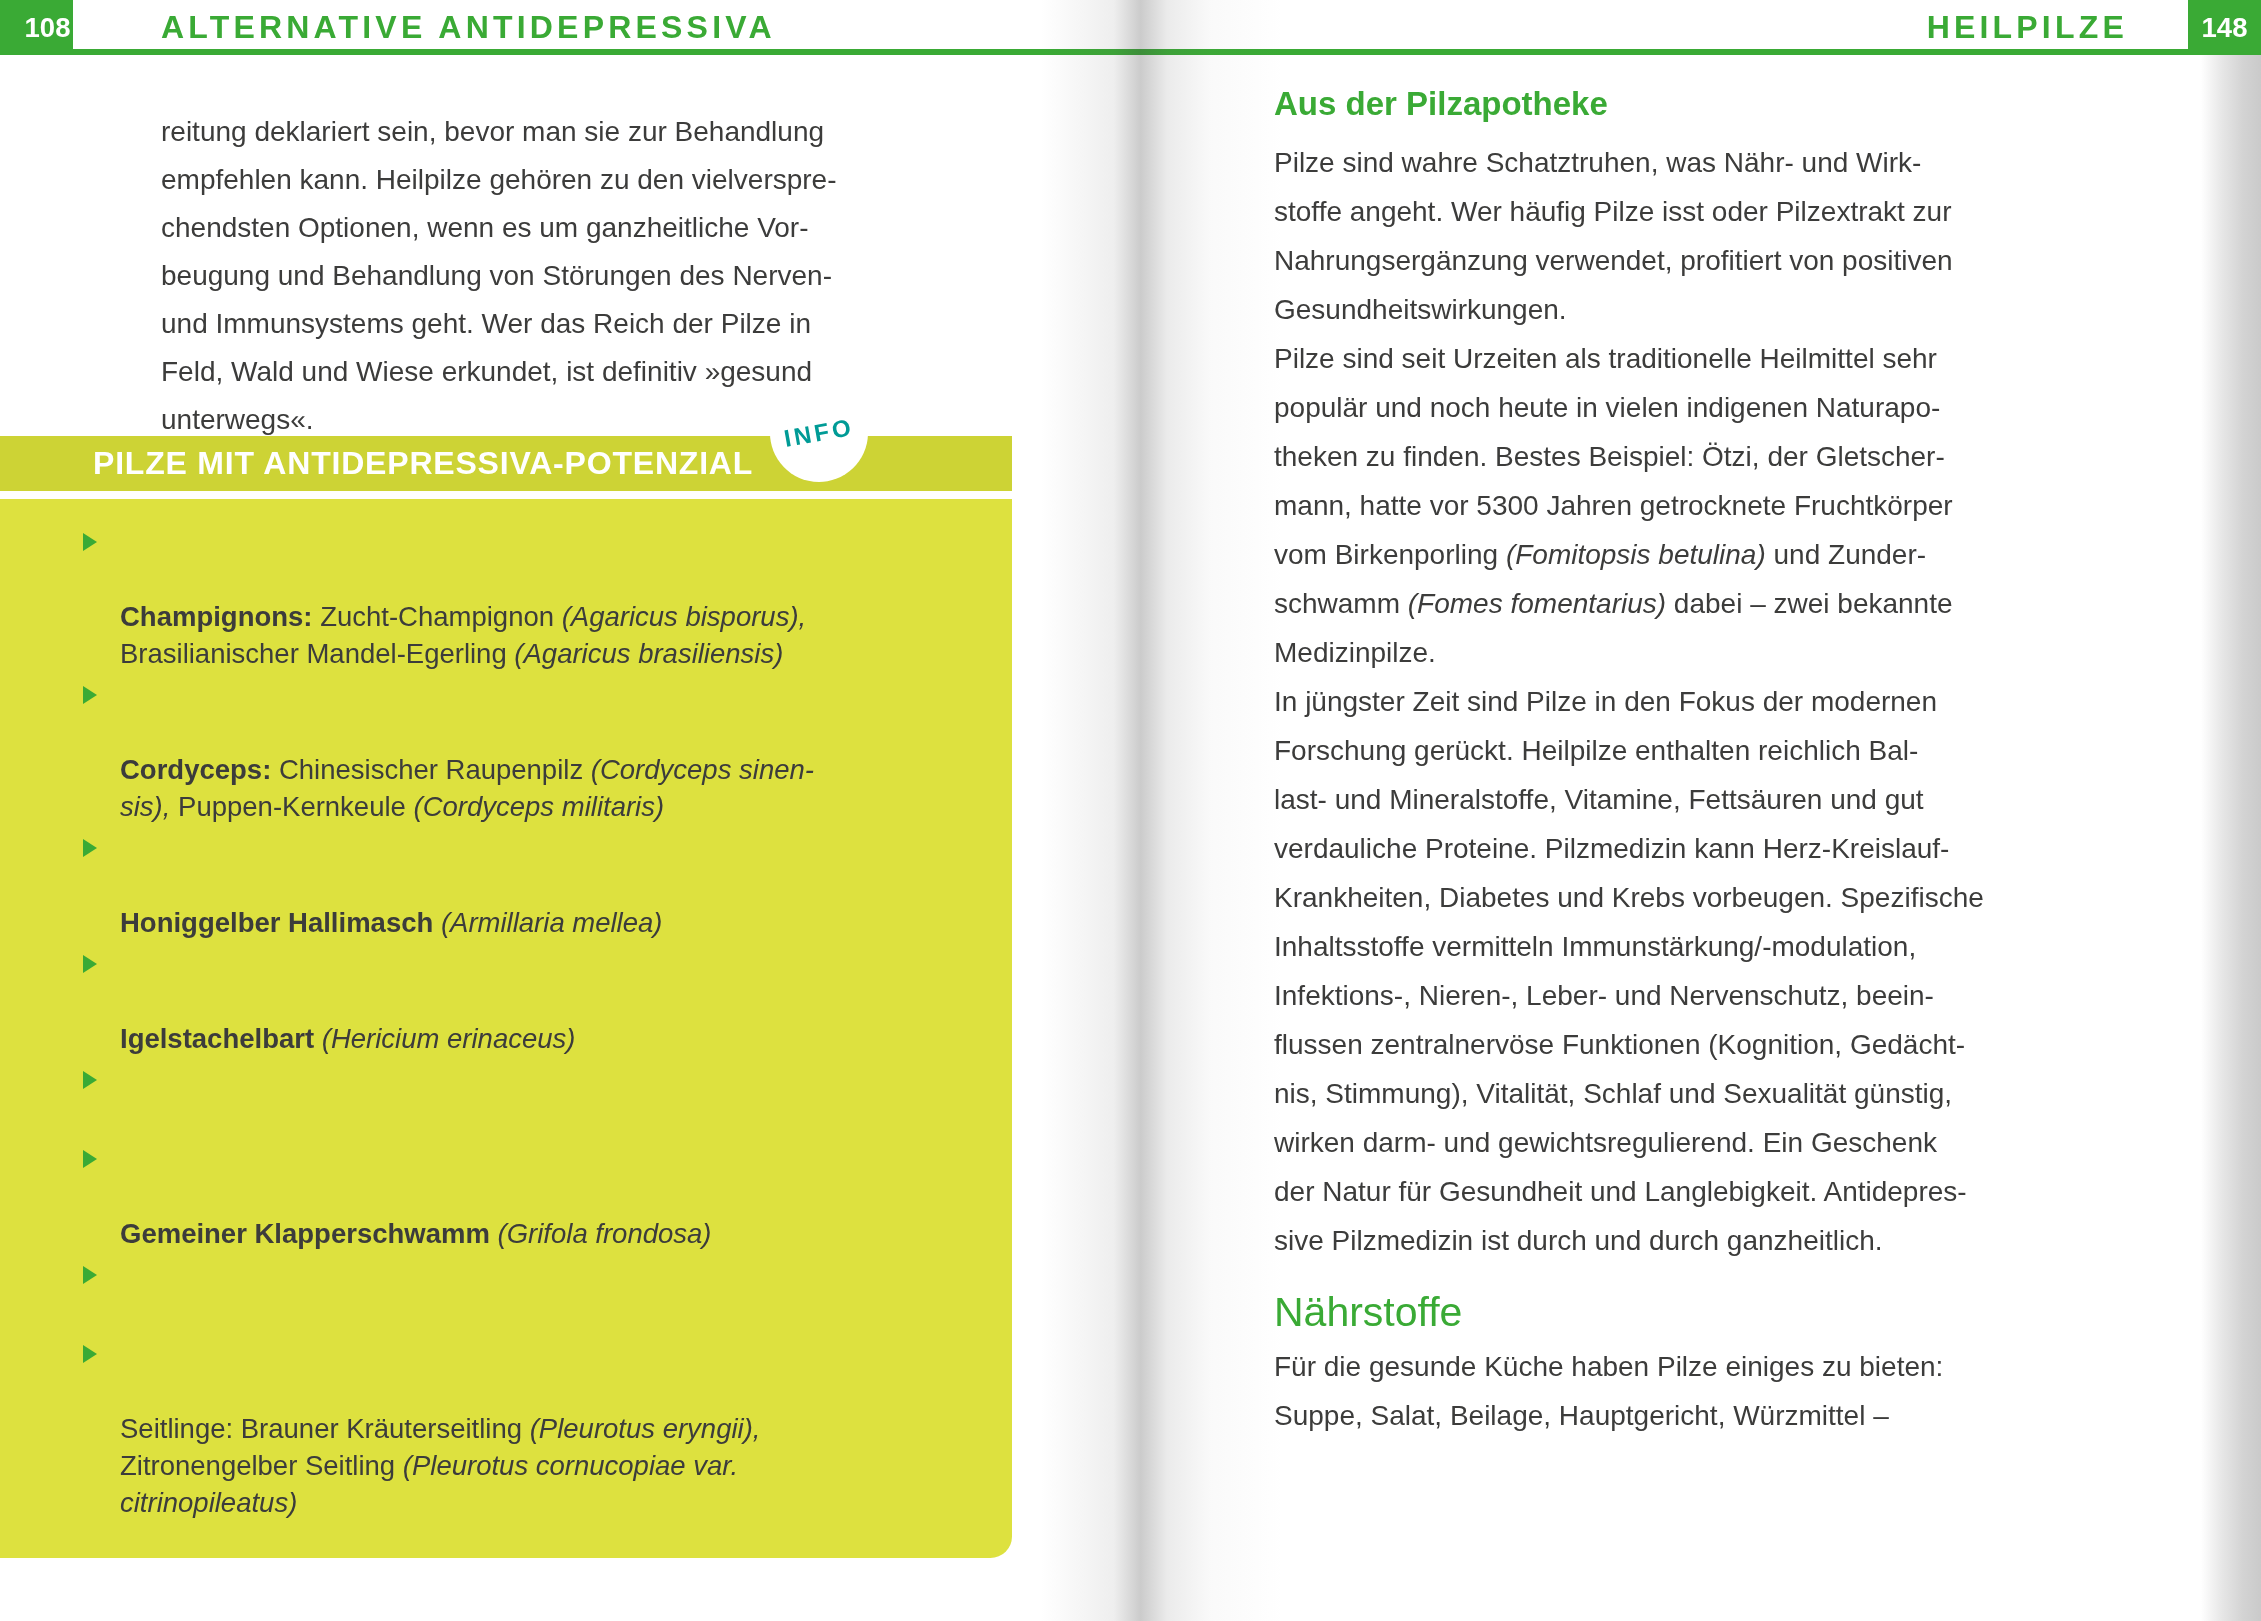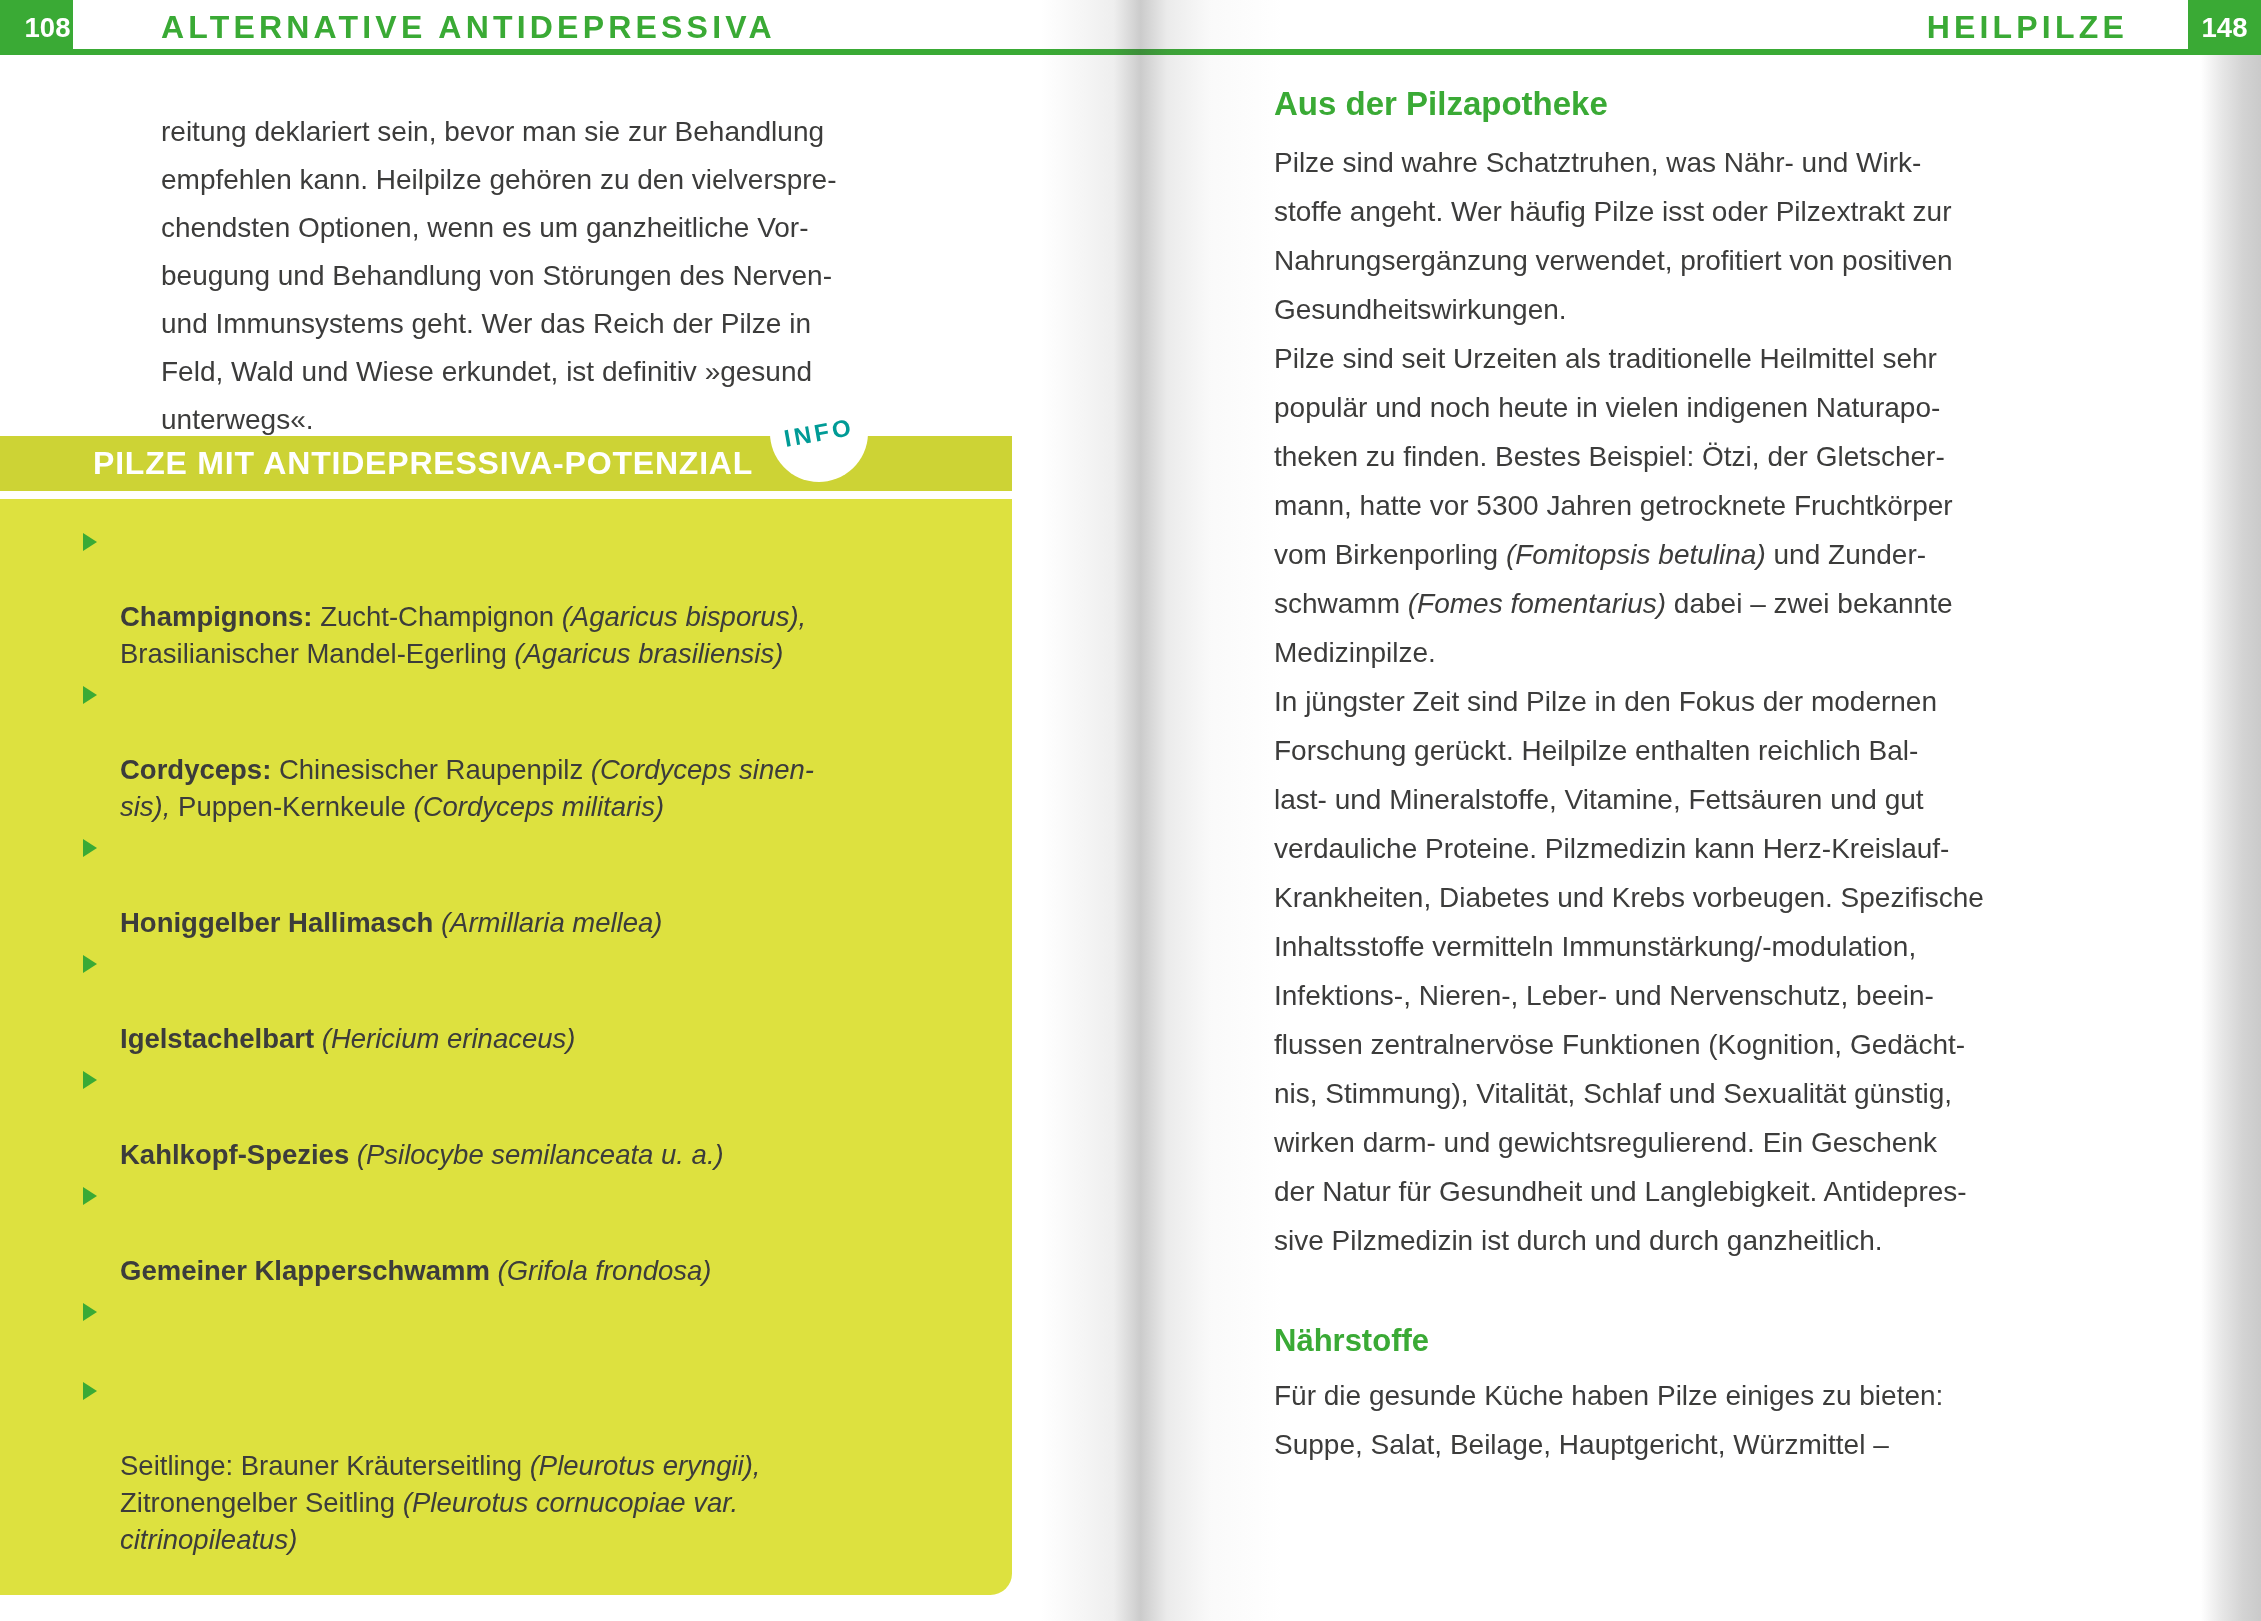--- a/index.html
+++ b/index.html
@@ -45,21 +45,21 @@
     border-left:14px solid var(--green);border-top:9.2px solid transparent;
     border-bottom:9.2px solid transparent;}
   .info-badge{position:absolute;left:770px;top:-52px;width:98px;height:98px;
     border-radius:50%;background:#ffffff;display:flex;align-items:center;justify-content:center;
     color:var(--teal);font-size:24px;font-weight:700;letter-spacing:3.3px;
     transform:rotate(-10deg);z-index:4;}
   
   .rp-content{position:absolute;left:143px;top:82px;width:866px;}
   .section-heading{color:var(--green);font-size:33px;font-weight:700;margin:0 0 13.3px 0;line-height:43px;}
   .body-paragraph{margin:0;font-size:28px;line-height:49px;white-space:pre-line;}
-  .subsection-heading{color:var(--green);font-size:31px;font-weight:700;margin:56px 0 10px 0;line-height:40px;}
+  .subsection-heading{color:var(--green);font-size:41px;font-weight:400;margin:27px 0 10px 0;line-height:40px;}
   
   .gutter-shadow{position:absolute;left:1041px;top:0;width:243px;height:1622px;z-index:70;pointer-events:none;
     background:linear-gradient(to right,
       rgba(90,90,90,0) 0%,
       rgba(90,90,90,0.10) 30%,
       rgba(70,70,70,0.28) 41%,
       rgba(90,90,90,0.12) 52%,
       rgba(120,120,120,0.04) 70%,
       rgba(120,120,120,0) 100%);}
   .page-edge-shadow{position:absolute;left:2201px;top:0;width:60px;height:1622px;z-index:8;pointer-events:none;
@@ -126,21 +126,20 @@
               <span class="item-text"><span style="font-weight: 700;">Honiggelber Hallimasch</span><span> </span><span style="font-style: italic;">(Armillaria mellea)</span></span>
             </li>
 
             <li class="mushroom-item">
               <span class="bullet"></span>
               <span class="item-text"><span style="font-weight: 700;">Igelstachelbart</span><span> </span><span style="font-style: italic;">(Hericium erinaceus)</span></span>
             </li>
 
             <li class="mushroom-item">
               <span class="bullet"></span>
-              <span class="item-text"><span style="font-weight: 700;">Kahlkopf-Spezies</span><span> </span><span style="font-style: italic;">(Psilocybe semilanceata u. a.)</span></span>
             </li>
 
             <li class="mushroom-item">
               <span class="bullet"></span>
               <span class="item-text"><span style="font-weight: 700;">Gemeiner Klapperschwamm</span><span> </span><span style="font-style: italic; margin-top: 12px;">(Grifola frondosa)</span></span>
             </li>
 
             <li class="mushroom-item">
               <span class="bullet"></span>
             </li>

